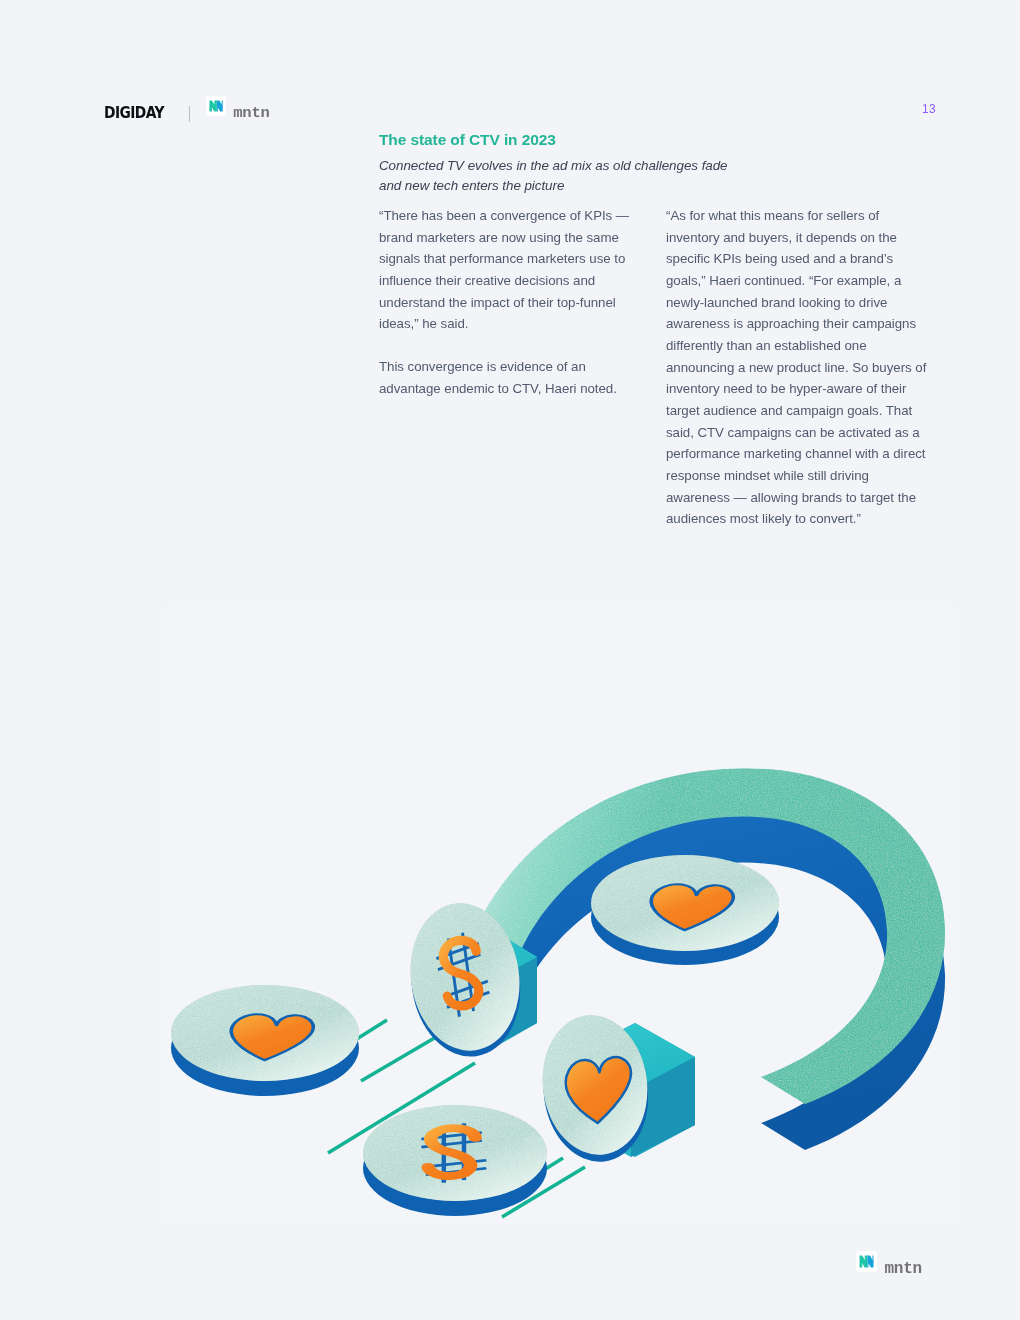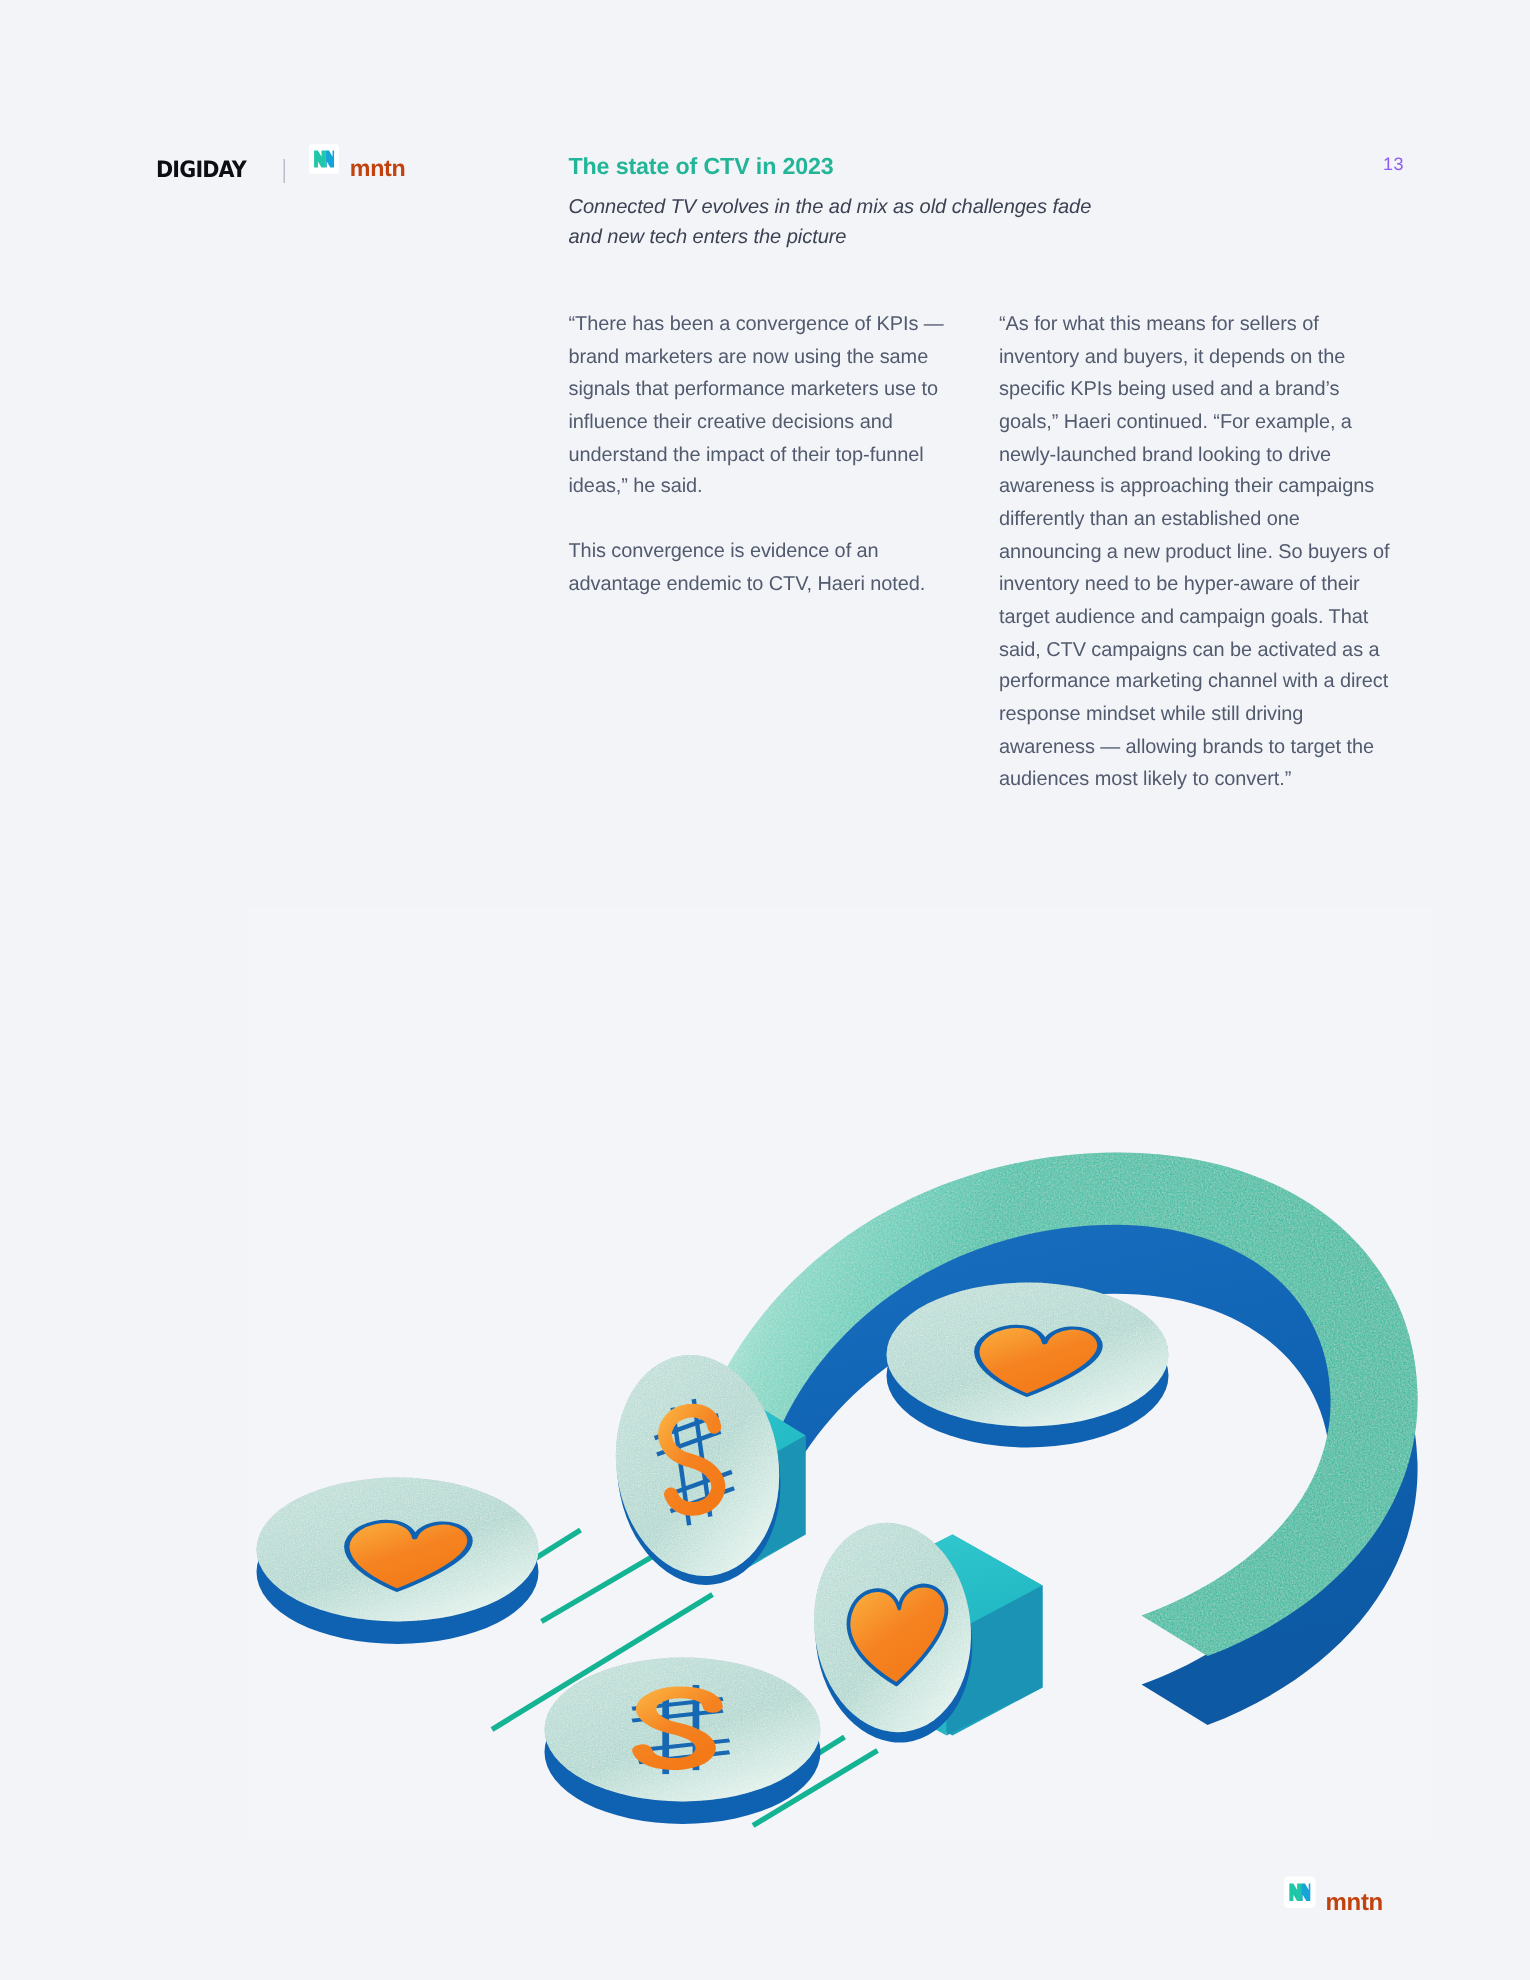--- a/index.html
+++ b/index.html
@@ -21,35 +21,35 @@
   .digiday-logo {
     font-family:"DejaVu Sans", sans-serif;
     font-weight:bold; font-size:15px; letter-spacing:-0.6px;
     color:#0d0d14; transform:scaleX(0.92); transform-origin:left center;
     white-space:nowrap;
   }
   .brand-divider { width:1px; height:16px; background:#b9bec9; margin:0 16px 0 20px; }
   .mntn-lockup { display:flex; align-items:center; gap:7px; }
   .mntn-mark { width:20px; height:20px; border-radius:3px; background:#ffffff; position:relative; display:block; }
   .mntn-word {
-    font-family:Liberation Sans, sans-serif;
+    font-family:Liberation Mono, monospace;
     font-weight:bold; font-size:15.5px; letter-spacing:-0.2px;
-    color:#c2410c;
+    color:#737373;
     margin-top:15px;
   }
 
   .page-number {
     position:absolute; right:84px; top:102px;
     font-size:12px; color:#8b5cf6; letter-spacing:0.3px;
   }
 
   .headline-block { position:absolute; left:379px; top:102px; width:420px; }
   .headline {
     font-size:15.5px; font-weight:bold; color:#23b597;
-    letter-spacing:-0.1px; line-height:1.35;
+    letter-spacing:-0.1px; line-height:1.35;margin-top:28px;
   }
   .subhead {
     margin-top:5px;
     font-size:13.4px; color:#3c4252; line-height:1.47; letter-spacing:-0.05px;font-style:italic;
   }
 
   
   .columns { position:absolute; left:379px; top:205px; width:540px; }
   .col { position:absolute; top:0; }
   .col-left  { left:0px;   width:252px; }

